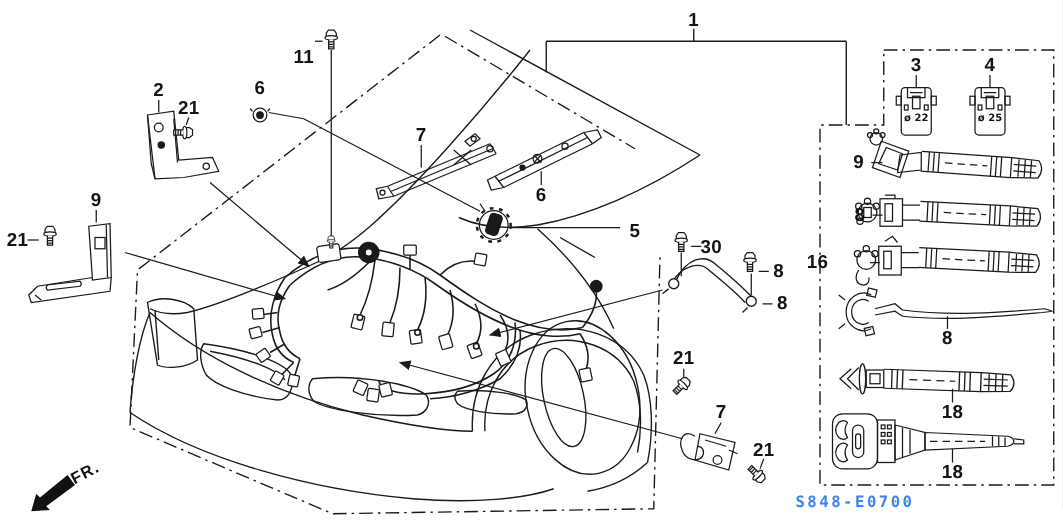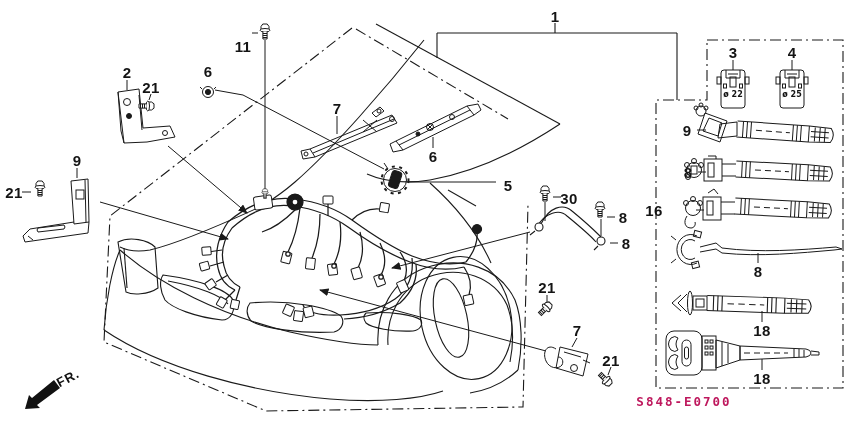--- a/index.html
+++ b/index.html
@@ -16,21 +16,21 @@
   .clipsize{
     position:absolute;transform:translate(-50%,-50%);
     font:bold 8px "DejaVu Sans",sans-serif;color:#141414;white-space:nowrap;
   }
   .fr-label{
     position:absolute;transform:translate(-50%,-50%) rotate(-28deg);
     font:bold 13px "Liberation Sans",sans-serif;color:#101010;letter-spacing:1px;
   }
   .diagram-code{
     position:absolute;transform:translate(-50%,-50%);
-    font:bold 12.5px "DejaVu Sans Mono",monospace;color:#be185d;letter-spacing:2px;text-align:right;
+    font:bold 12.5px "DejaVu Sans Mono",monospace;color:#3b82f6;letter-spacing:2px;text-align:right;
   }
 </style>
 </head>
 <body>
 
 <div class="stage">
 
 <svg width="850" height="421" viewBox="0 0 850 421">
   <defs>
     <marker id="ah" markerWidth="11" markerHeight="9" refX="8.5" refY="4" orient="auto">

